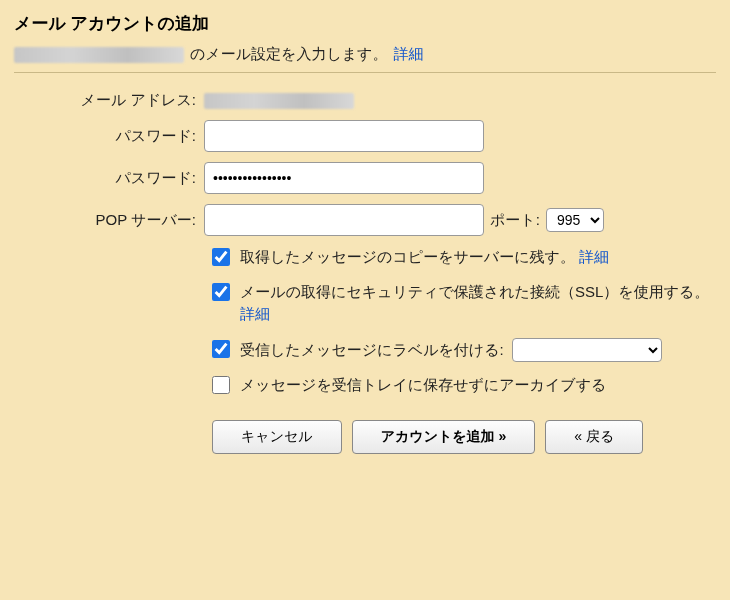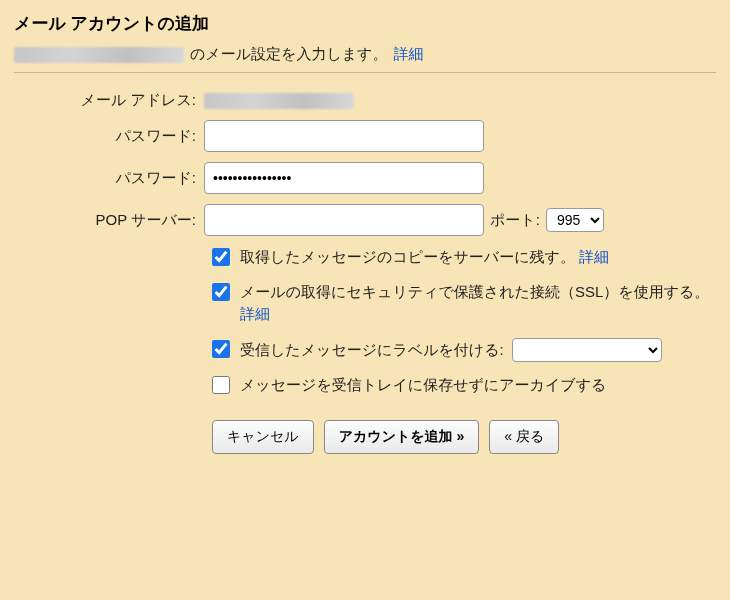--- a/index.html
+++ b/index.html
@@ -106,21 +106,21 @@
     }
     .button-row {
       display: flex;
       gap: 10px;
       justify-content: flex-start;
       padding-left: 198px;
       margin-top: 24px;
     }
     .btn {
       height: 34px;
-      padding: 0 14px;
+      padding: 0 28px;
       border: 1px solid #888;
       border-radius: 4px;
       background: linear-gradient(#fdfdfd, #e9e9e9);
       font-size: 14px;
       font-family: inherit;
       cursor: pointer;
     }
     .btn.primary {
       font-weight: bold;
     }

